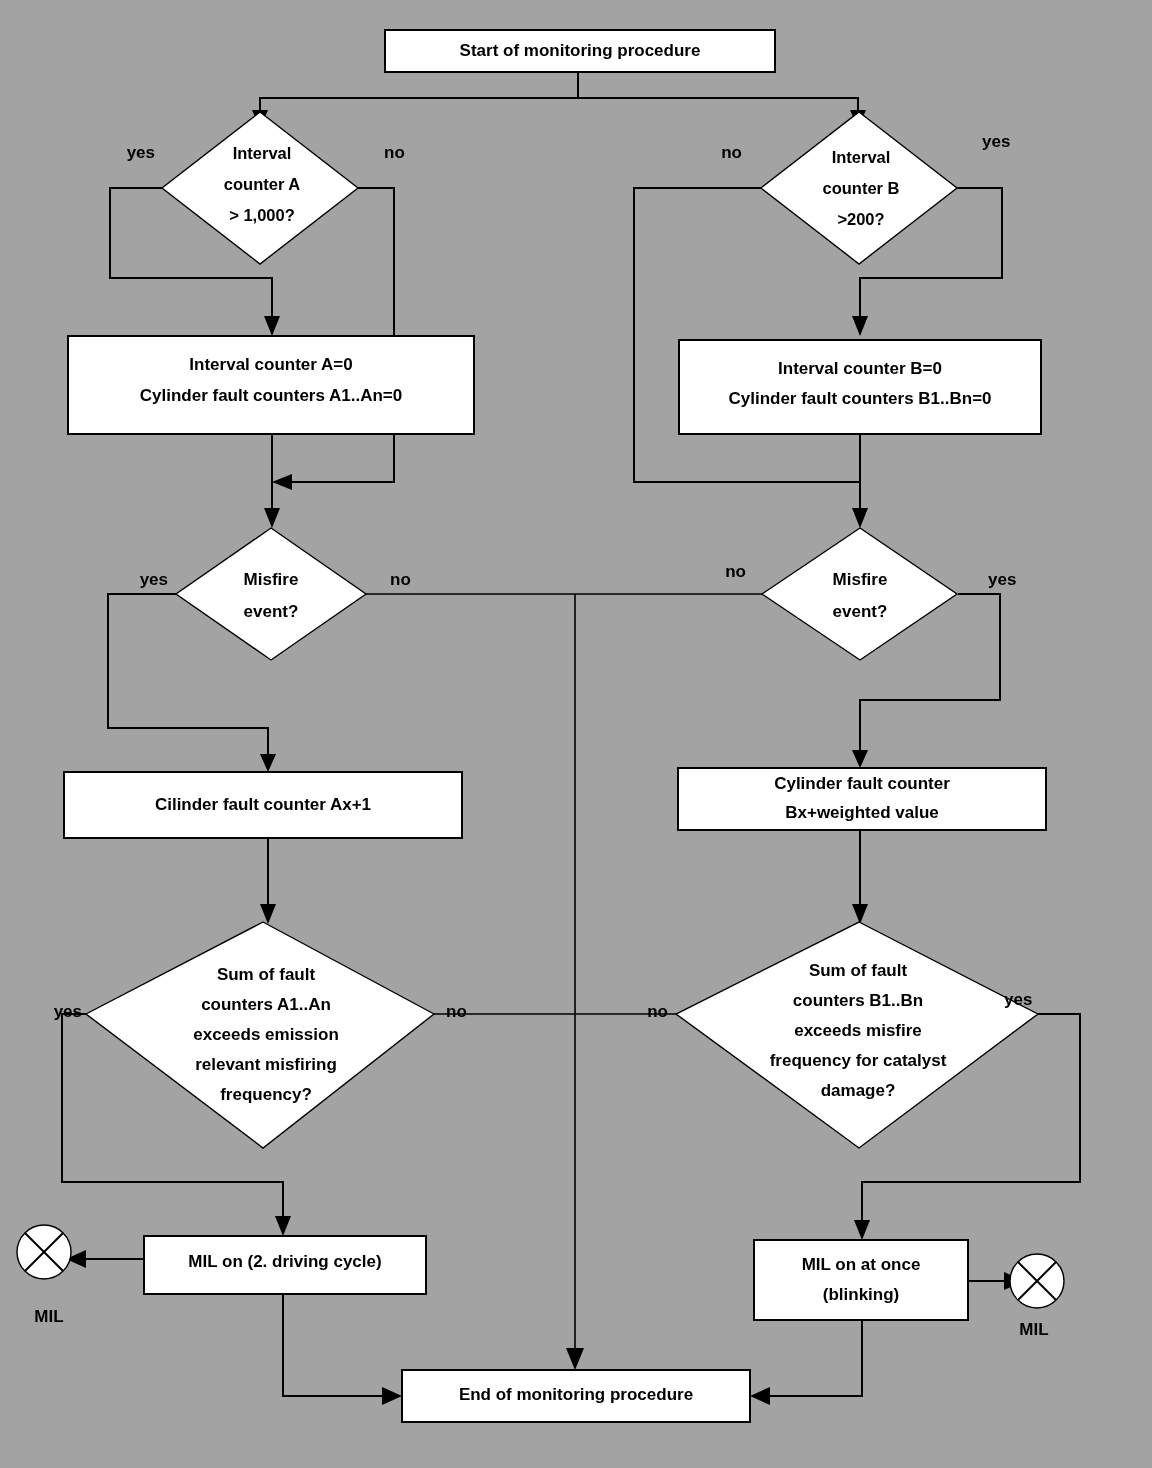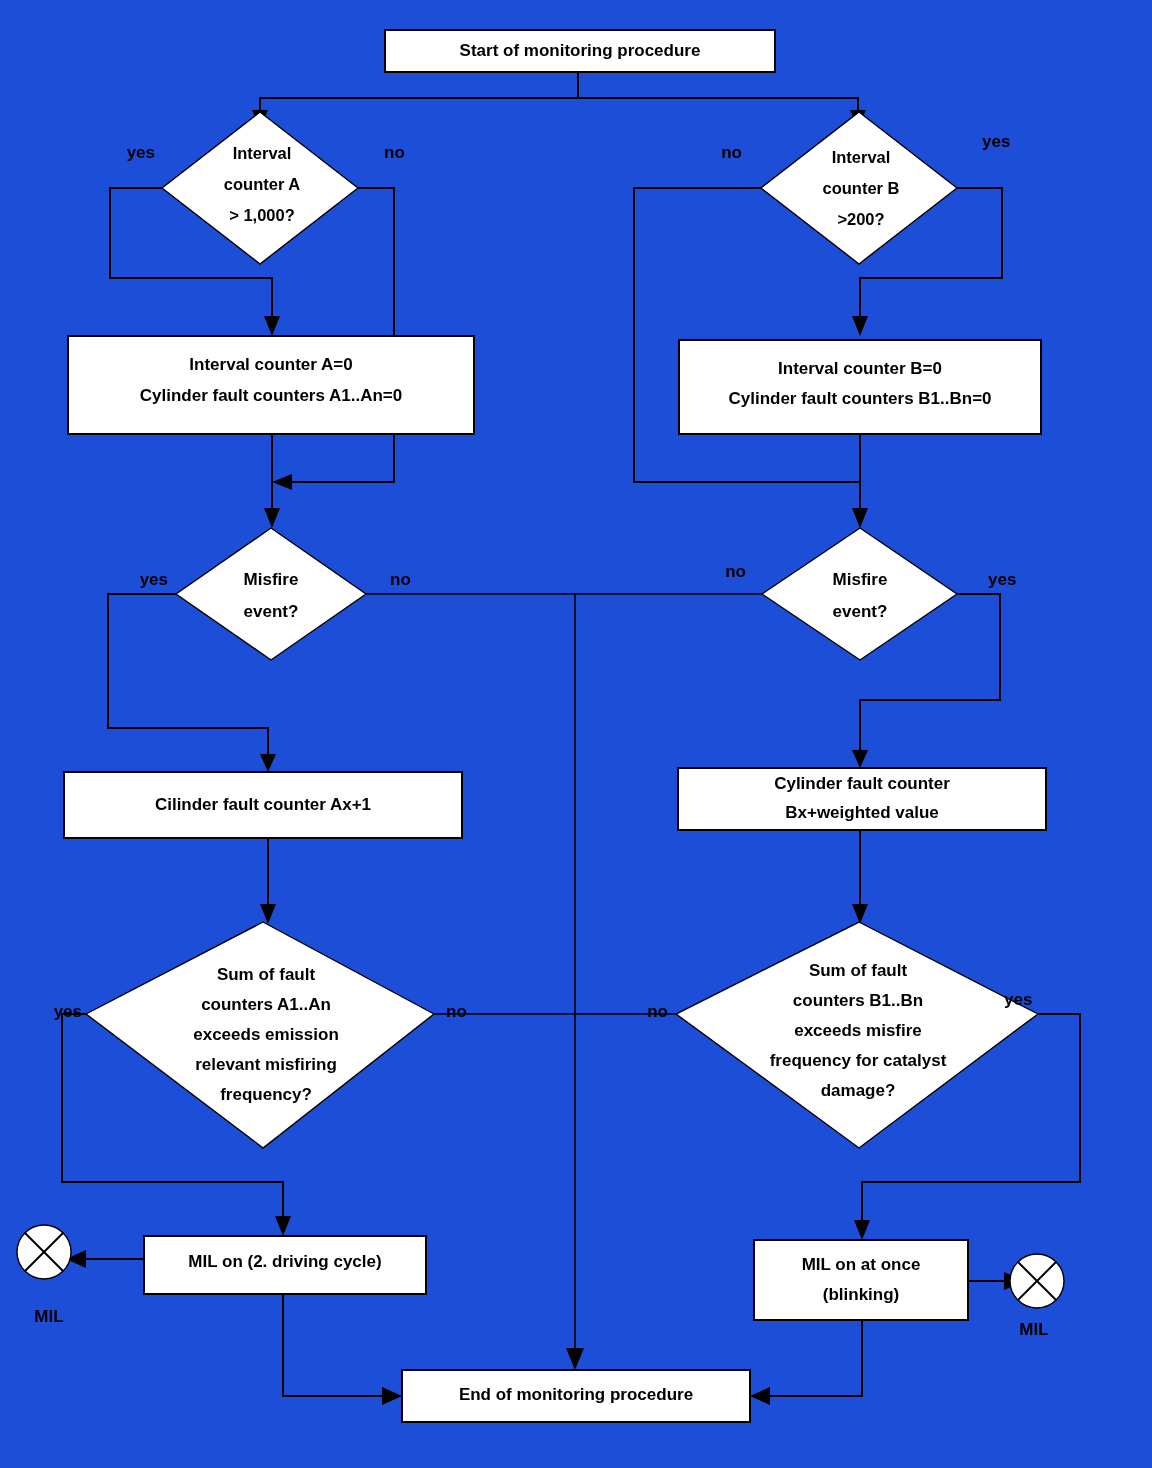--- a/index.html
+++ b/index.html
@@ -4,21 +4,21 @@
 <style>
   html, body {
     margin: 0;
     padding: 0;
     background: #ffffff;
   }
   #page {
     position: relative;
     width: 1152px;
     height: 1468px;
-    background: #1d4ed8;
+    background: #a3a3a3;
     font-family: "Liberation Sans", sans-serif;
   }
   svg.flow {
     position: absolute;
     left: 0;
     top: 0;
     width: 1152px;
     height: 1468px;
   }
   .shape-stroke {

